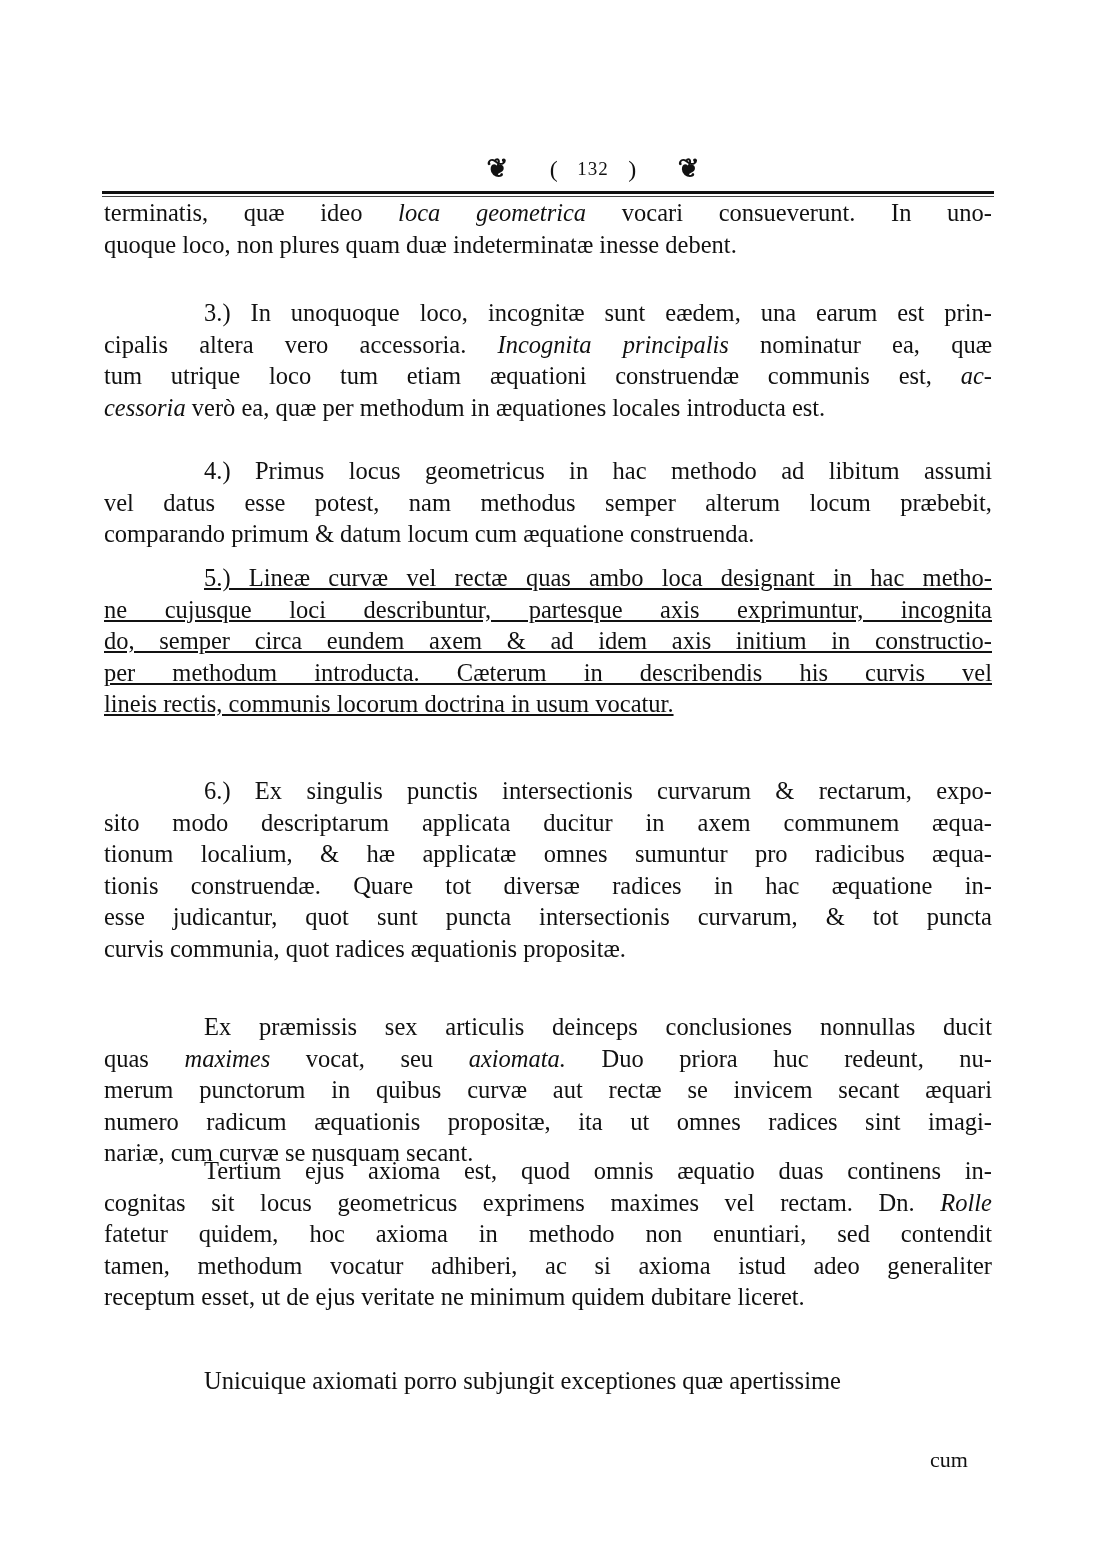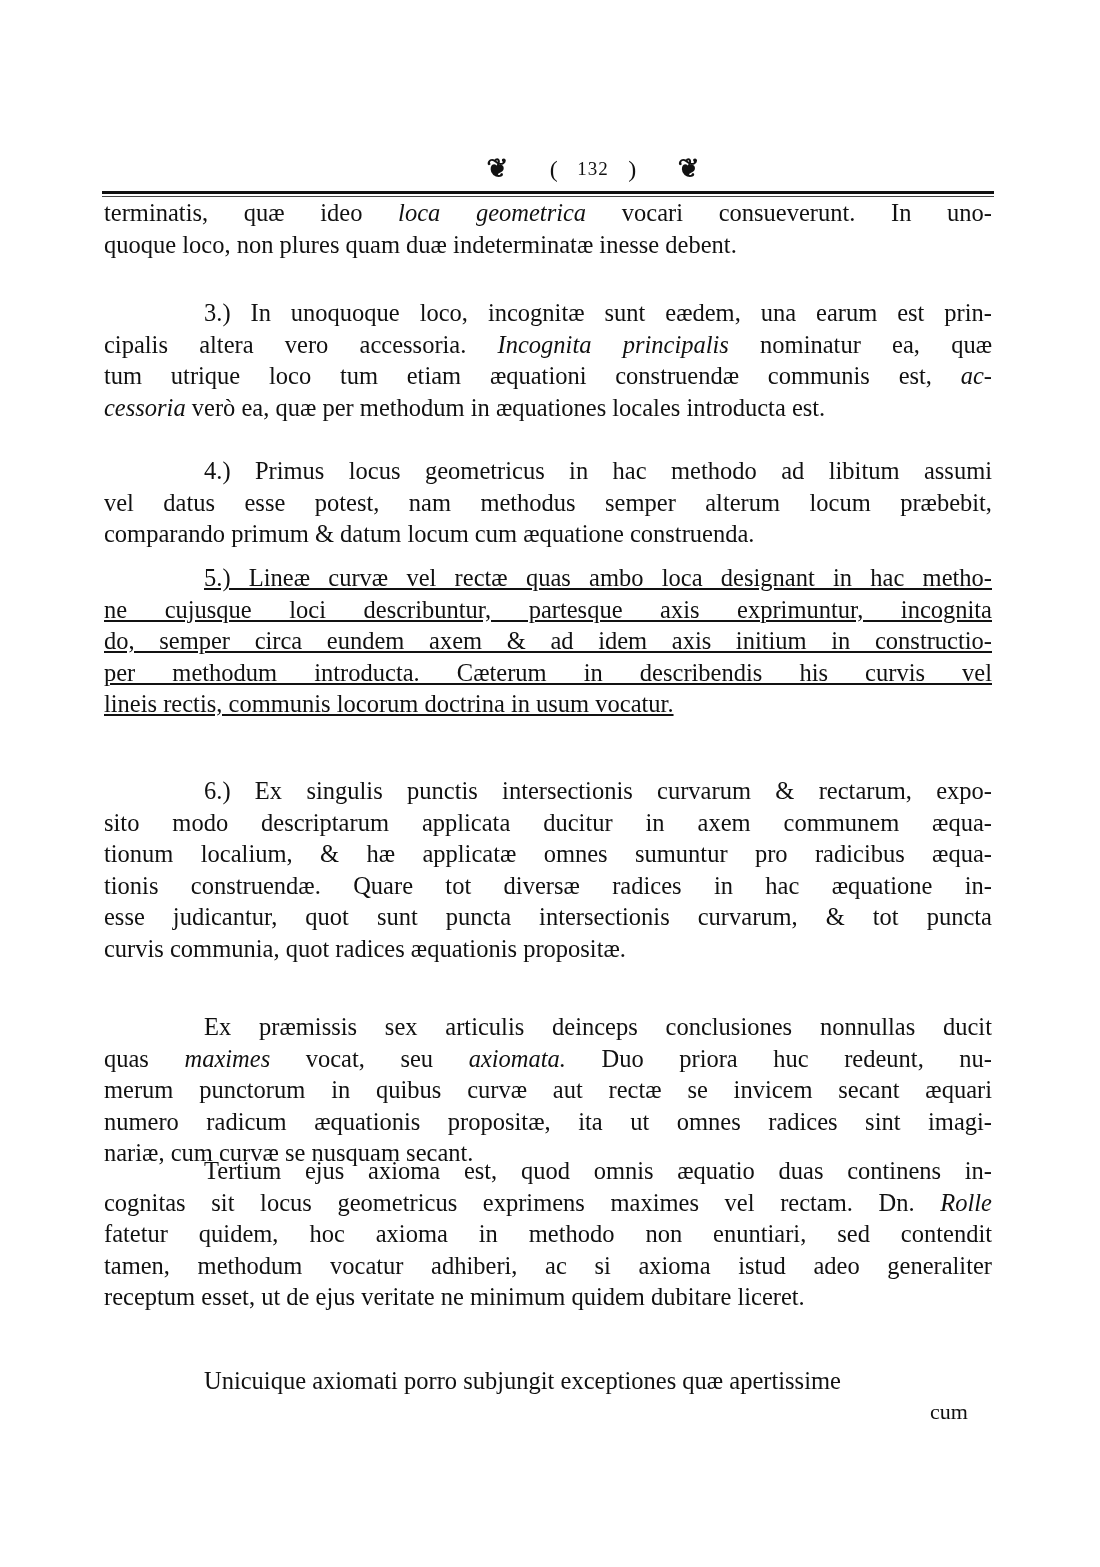--- a/index.html
+++ b/index.html
@@ -15,21 +15,21 @@
           border-top:3px solid #111; }
   .rule:after { content:""; position:absolute; left:0; top:2px; width:892px;
           border-top:1px solid #444; }
   .ind { text-indent:50px; }
   .block { position:absolute; left:104px; width:888px; }
   .line { display:block; white-space:nowrap; text-align:justify; text-align-last:justify;
           font-size:24.5px; height:31.5px; line-height:31.5px; }
   .line.last { text-align-last:left; }
   .line.ind { padding-left:50px; }
   em { font-style:italic; }
-  .catch { position:absolute; left:930px; top:1399px; font-size:22px; }
+  .catch { position:absolute; left:930px; top:1447px; font-size:22px; }
 </style>
 </head>
 <body>
 
 <div class="header">
   <span class="orn">❦</span>
   <span class="paren">(</span>
   <span class="pnum">132</span>
   <span class="paren">)</span>
   <span class="orn">❦</span>

